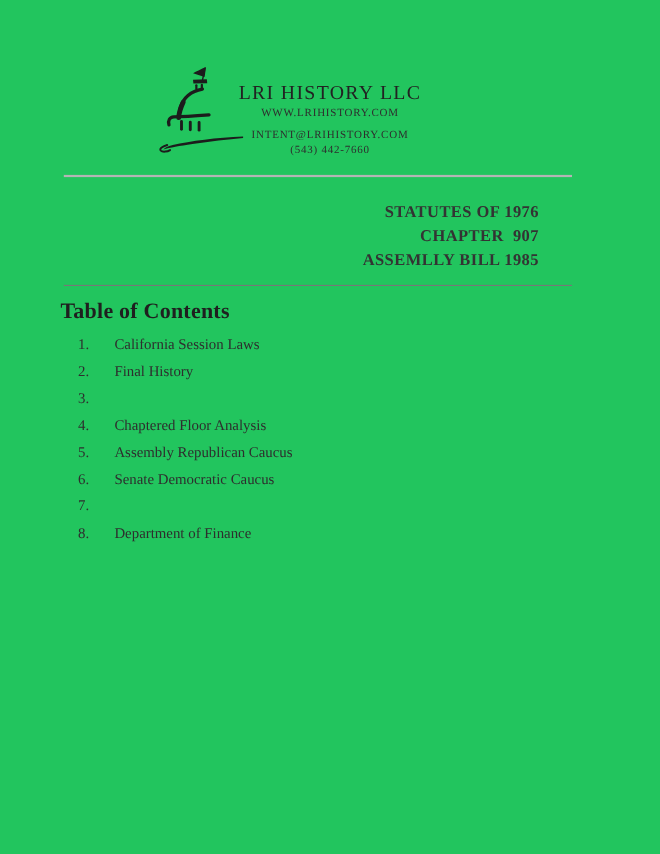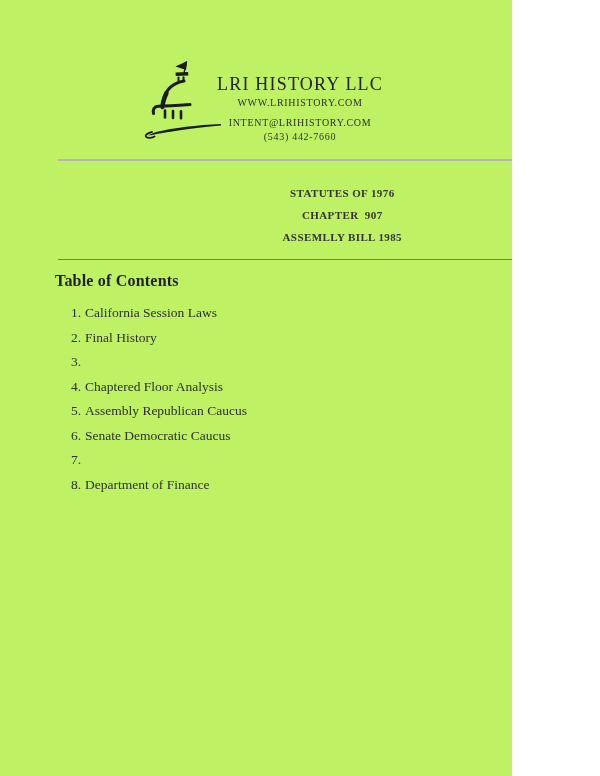--- a/index.html
+++ b/index.html
@@ -1,20 +1,20 @@
 <!DOCTYPE html>
 <html style="--text: #2b2b2b; --rule-top: #b5b5b5; --rule-bottom: #777777; --logo-ink: #1c1c1c;"><head>
 <meta charset="utf-8">
 <style>
   html,body { margin:0; padding:0; background:#ffffff; }
   .page {
     position:relative;
-    width:512px;
+    width:600px;
     height:776px;
-    background:#bef264;
+    background:#22c55e;
     font-family:"Liberation Serif", serif;
     color:var(--text, #2b2b2b);
     overflow:hidden;
   }
 
   
   .logo { position:absolute; left:139px; top:59px; width:85px; height:82px; }
   .logo .ink-stroke { stroke:var(--logo-ink,#1c1c1c); fill:none; stroke-linecap:round; stroke-linejoin:round; }
   .logo .ink-fill { fill:var(--logo-ink,#1c1c1c); stroke:none; }
 
@@ -24,32 +24,32 @@
   .contact-line { font-size:10px; letter-spacing:0.7px; line-height:13.5px; color:#2e2e2e; margin-top:1px; white-space:nowrap; }
   .contact-line.first { margin-top:6px; }
 
   
   .rule-top { position:absolute; left:58px; top:159px; width:462px; height:2px; background:var(--rule-top,#b5b5b5); }
   .rule-bottom { position:absolute; left:58px; top:259px; width:462px; height:1px; background:var(--rule-bottom,#777777); }
 
   
   .ref-block {
     position:absolute; right:110px; top:182px;
-    text-align:center; font-weight:bold;
-    font-size:11px; letter-spacing:0.4px; line-height:22px;
+    text-align:right; font-weight:bold;
+    font-size:15px; letter-spacing:0.4px; line-height:22px;
     color:#333333;
   }
   .ref-line { white-space:pre; }
 
   
-  .toc-title { position:absolute; left:55px; top:272px; font-size:16px; font-weight:bold; letter-spacing:0.2px; color:#1f1f1f; }
+  .toc-title { position:absolute; left:55px; top:272px; font-size:20px; font-weight:bold; letter-spacing:0.2px; color:#1f1f1f; }
   .toc-list { position:absolute; left:68px; top:306px; font-size:13.5px; color:#2e2e2e; }
   .toc-item { display:flex; line-height:14px; margin-bottom:10.5px; }
   .toc-num { width:13px; text-align:right; flex:none; }
-  .toc-label { margin-left:4px; white-space:nowrap; }
+  .toc-label { margin-left:23px; white-space:nowrap; }
 </style>
 </head>
 <body>
 
 <div class="page">
 
   <svg class="logo" viewBox="0 0 85 82" aria-hidden="true">
 
     <path class="ink-fill" d="M 48,2 C 43,4.5 39.5,6 36.5,7.5 L 47,11 C 47.6,8 47.8,5 48,2 Z"></path>
     <path class="ink-stroke" d="M 47.5,3 L 45,14" stroke-width="1.3"></path>

